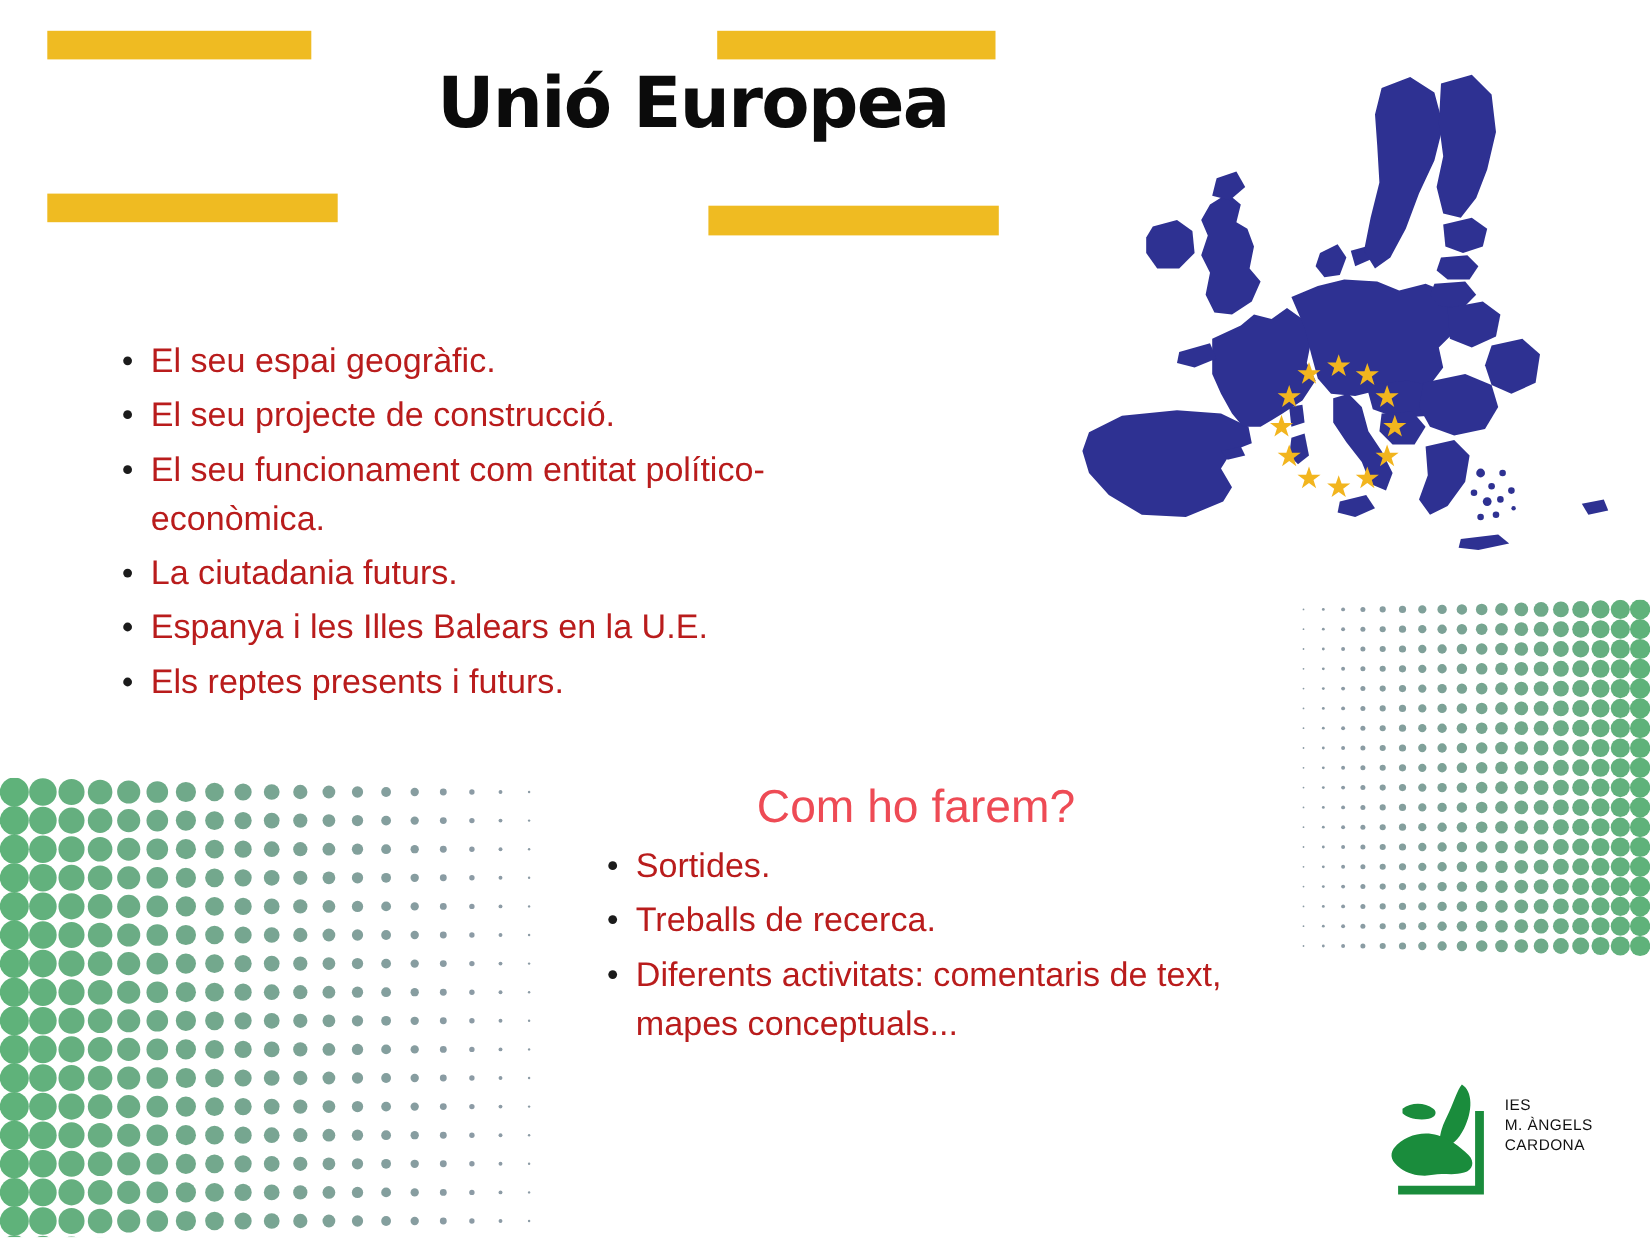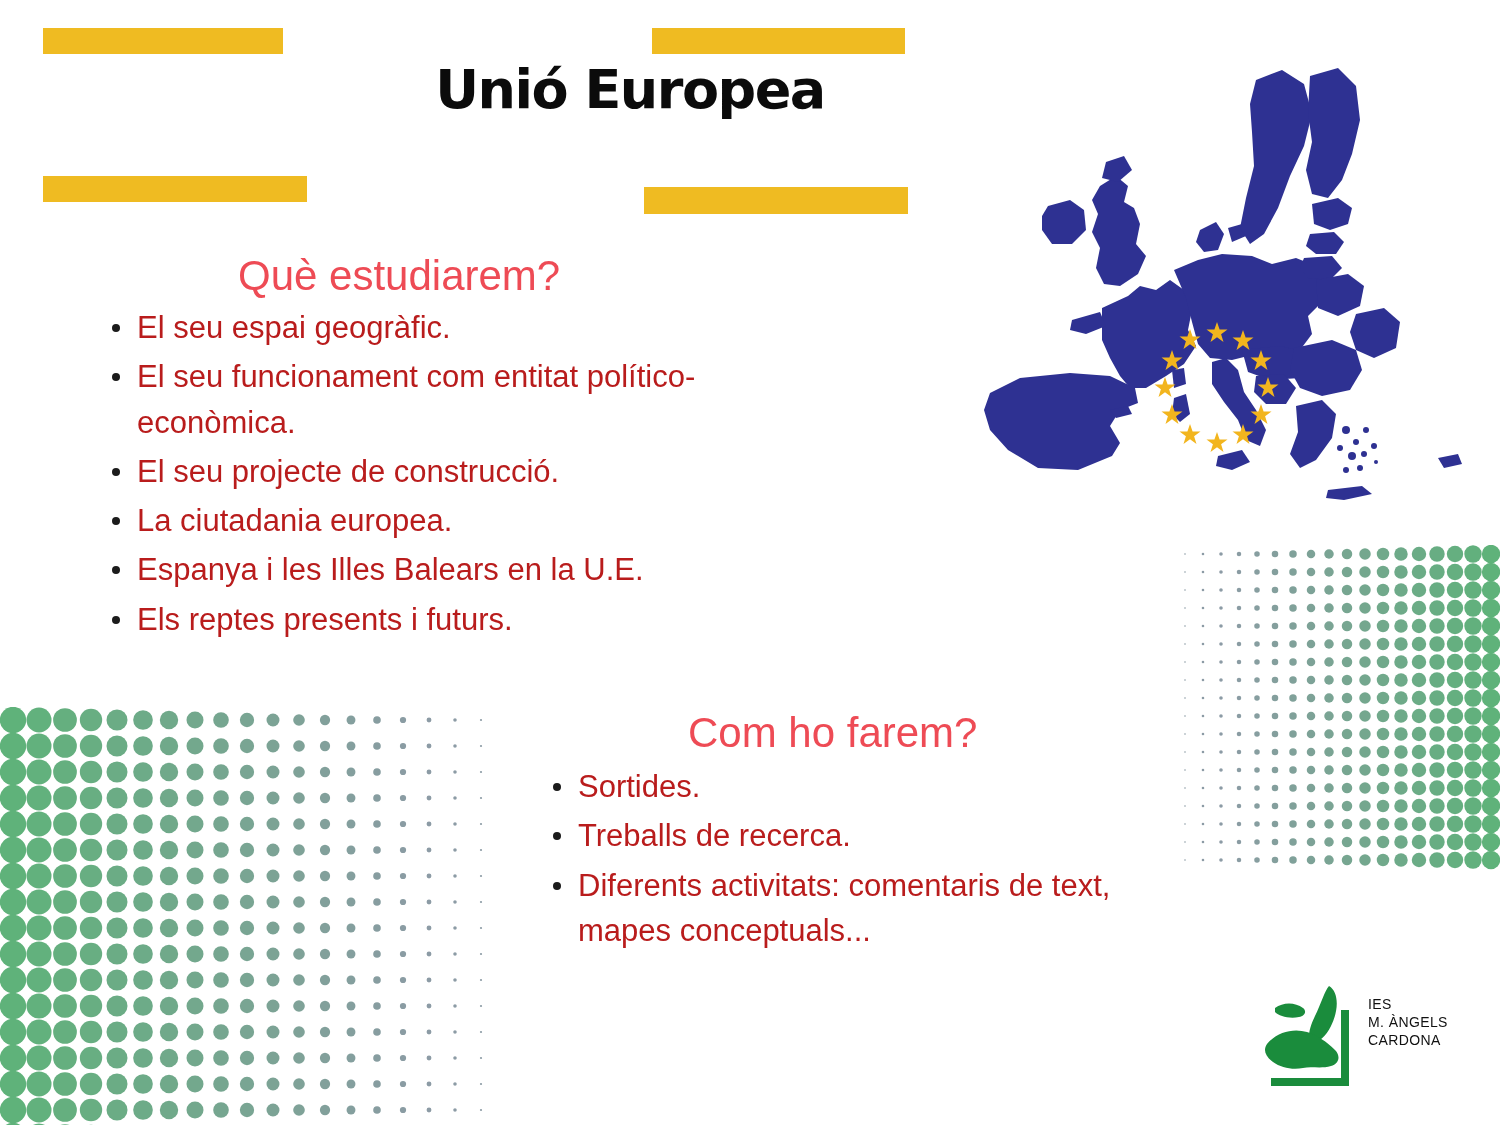--- a/index.html
+++ b/index.html
@@ -30,21 +30,21 @@
 
   
   #title {
     position: absolute;
     left: 330px;
     top: 62px;
     width: 600px;
     text-align: center;
     font-family: "DejaVu Sans", sans-serif;
     font-weight: 700;
-    font-size: 54px;
+    font-size: 64px;
     line-height: 1.02;
     letter-spacing: -1.5px;
     color: #0b0b0b;
     white-space: nowrap;
   }
 
   
   .sec-heading {
     position: absolute;
     font-family: "Liberation Sans", sans-serif;
@@ -137,27 +137,26 @@
 
 <div id="slide">
 
   <div class="ybar ybar-tl"></div>
   <div class="ybar ybar-bl"></div>
   <div class="ybar ybar-tr"></div>
   <div class="ybar ybar-br"></div>
 
   <div id="title">Unió Europea</div>
 
-  <div class="sec-heading" id="heading-estudiarem">Què estudiarem?</div>
 
   <ul class="bullets" id="list-estudiarem">
     <li>El seu espai geogràfic.</li>
+    <li>El seu projecte de construcció.</li>
     <li>El seu funcionament com entitat político-econòmica.</li>
-    <li>El seu projecte de construcció.</li>
-    <li>La ciutadania europea.</li>
+    <li>La ciutadania futurs.</li>
     <li>Espanya i les Illes Balears en la U.E.</li>
     <li>Els reptes presents i futurs.</li>
   </ul>
 
   <div class="sec-heading" id="heading-farem">Com ho farem?</div>
 
   <ul class="bullets" id="list-farem">
     <li>Sortides.</li>
     <li>Treballs de recerca.</li>
     <li>Diferents activitats: comentaris de text, mapes conceptuals...</li>

